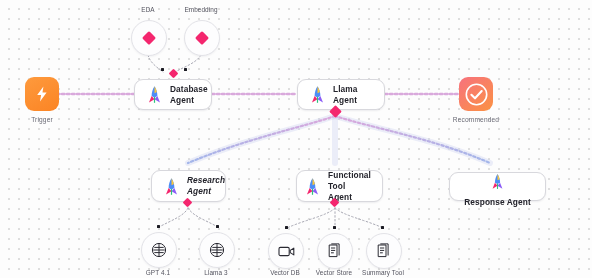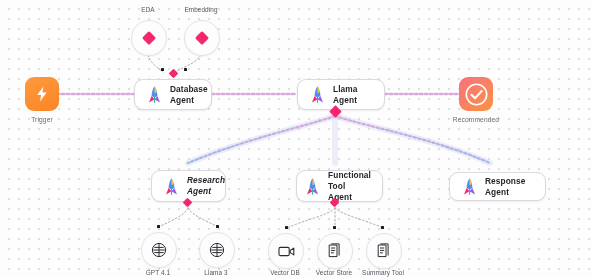--- a/index.html
+++ b/index.html
@@ -229,21 +229,21 @@
       <path d="M8.5 1.2 C9.6 3.0 10.4 5.0 10.9 7.0 L8.5 8.2 Z" fill="#f9c63c"></path>
       <path d="M5.6 11.0 L3.0 17.6 L8.5 14.2 Z" fill="#f4266e"></path>
       <path d="M11.4 11.0 L14.0 17.6 L8.5 14.2 Z" fill="#8b5cf6"></path>
       <path d="M8.5 12.0 L8.5 17.8" stroke="#2ec27e" stroke-width="1.2" fill="none"></path>
     </svg>
     <span class="label">Functional Tool
 Agent</span>
   </div>
   <div class="diamond" style="left:331px; top:199px;"></div>
 
-  <div class="card" style="left:449px; top:172px; width:97px; height:29px;">
+  <div class="card" style="left:449px; top:172px; width:97px; height:29px;flex-direction:column;">
     <svg class="agent-glyph" viewBox="0 0 17 19">
       <path d="M8.5 1.2 C6.6 4.3 5.6 7.6 5.6 11.0 L8.5 12.4 L11.4 11.0 C11.4 7.6 10.4 4.3 8.5 1.2 Z" fill="#4d8df6"></path>
       <path d="M8.5 1.2 C9.6 3.0 10.4 5.0 10.9 7.0 L8.5 8.2 Z" fill="#f9c63c"></path>
       <path d="M5.6 11.0 L3.0 17.6 L8.5 14.2 Z" fill="#f4266e"></path>
       <path d="M11.4 11.0 L14.0 17.6 L8.5 14.2 Z" fill="#8b5cf6"></path>
       <path d="M8.5 12.0 L8.5 17.8" stroke="#2ec27e" stroke-width="1.2" fill="none"></path>
     </svg>
     <span class="label">Response Agent</span>
   </div>
 

